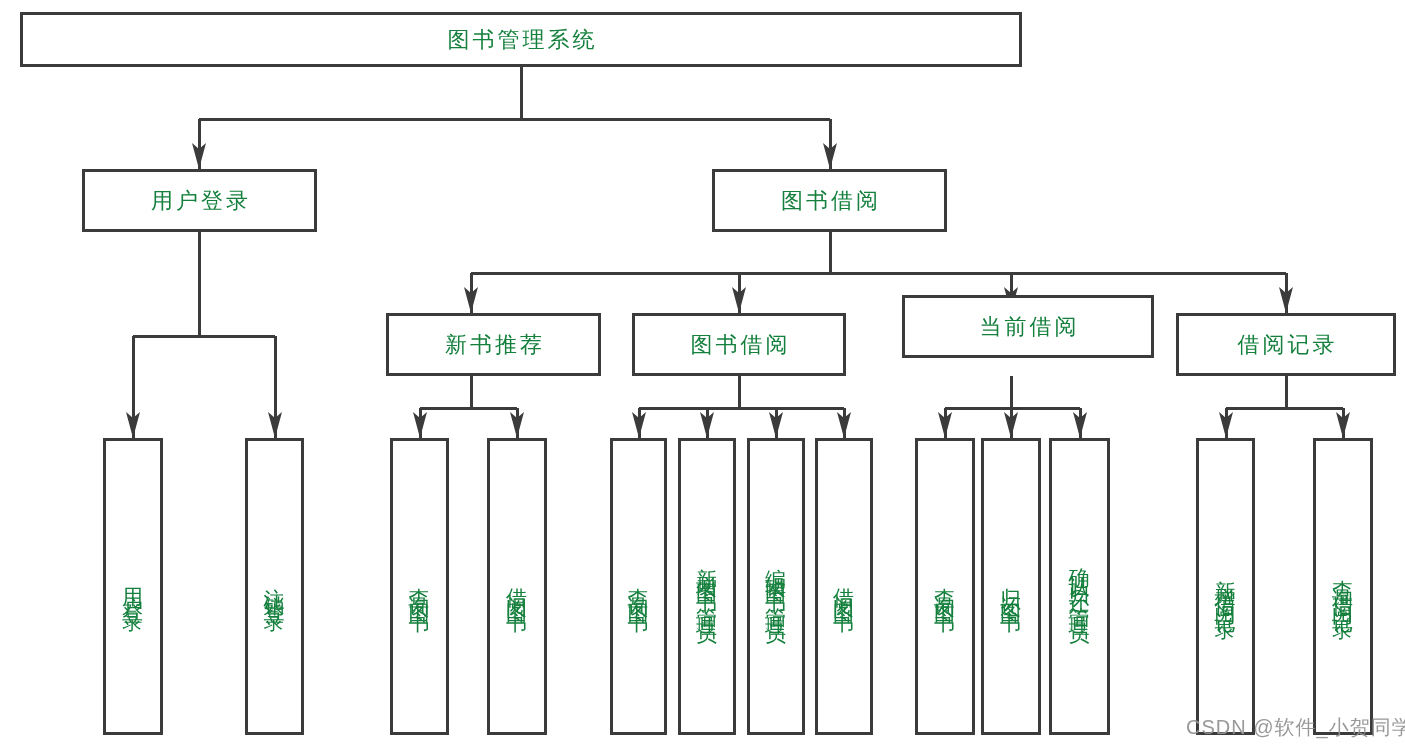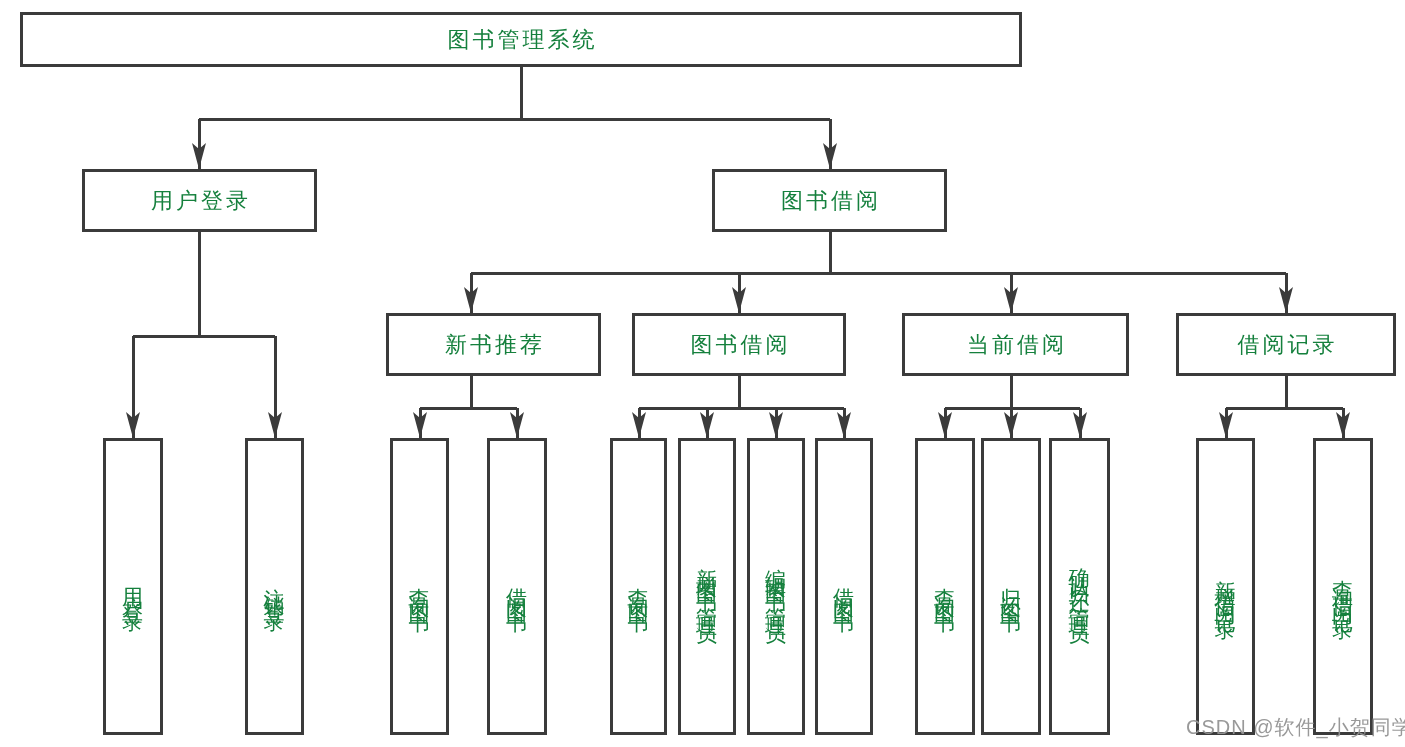--- a/index.html
+++ b/index.html
@@ -31,21 +31,21 @@
     letter-spacing:8px;
     line-height:1;
     white-space:nowrap;
   }
   
   #n-root  {left:20px;  top:12px;  width:1002px;height:55px;}
   #n-ulogin{left:82px;  top:169px; width:235px; height:63px;}
   #n-bmgmt {left:712px; top:169px; width:235px; height:63px;}
   #n-nbr   {left:363px; top:313px; width:215px; height:63px;margin-left:23px;}
   #n-bb    {left:632px; top:313px; width:214px; height:63px;align-items:center;}
-  #n-cb    {left:902px; top:313px; width:227px; height:63px;font-family:Liberation Mono, monospace;}
+  #n-cb    {left:902px; top:295px; width:252px; height:63px;font-family:Liberation Mono, monospace;}
   #n-br    {left:1176px;top:313px; width:220px; height:63px;}
   
   #v-ul1 {left:103px; width:60px;}
   #v-ul2 {left:245px; width:59px;}
   #v-nbr1{left:390px; width:59px;}
   #v-nbr2{left:487px; width:60px;}
   #v-bb1 {left:610px; width:57px;}
   #v-bb2 {left:678px; width:58px;}
   #v-bb3 {left:747px; width:58px;}
   #v-bb4 {left:815px; width:58px;}

